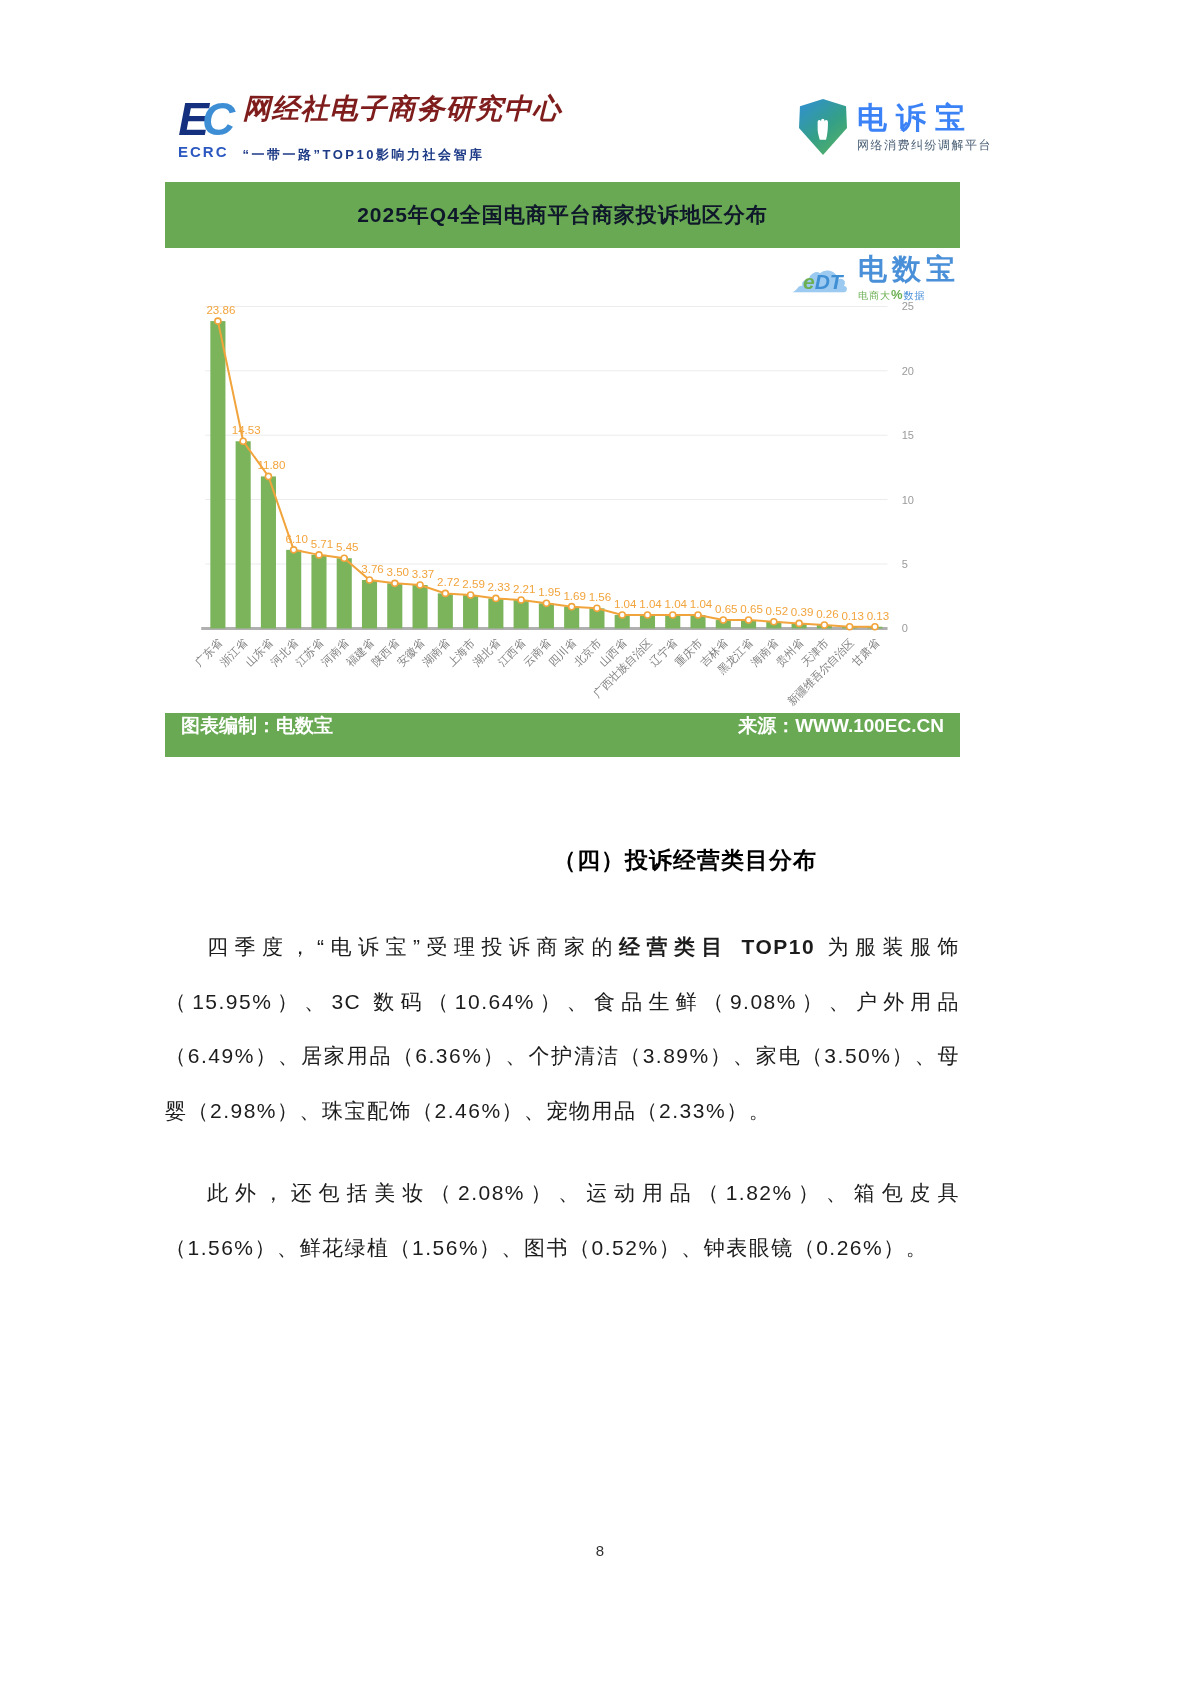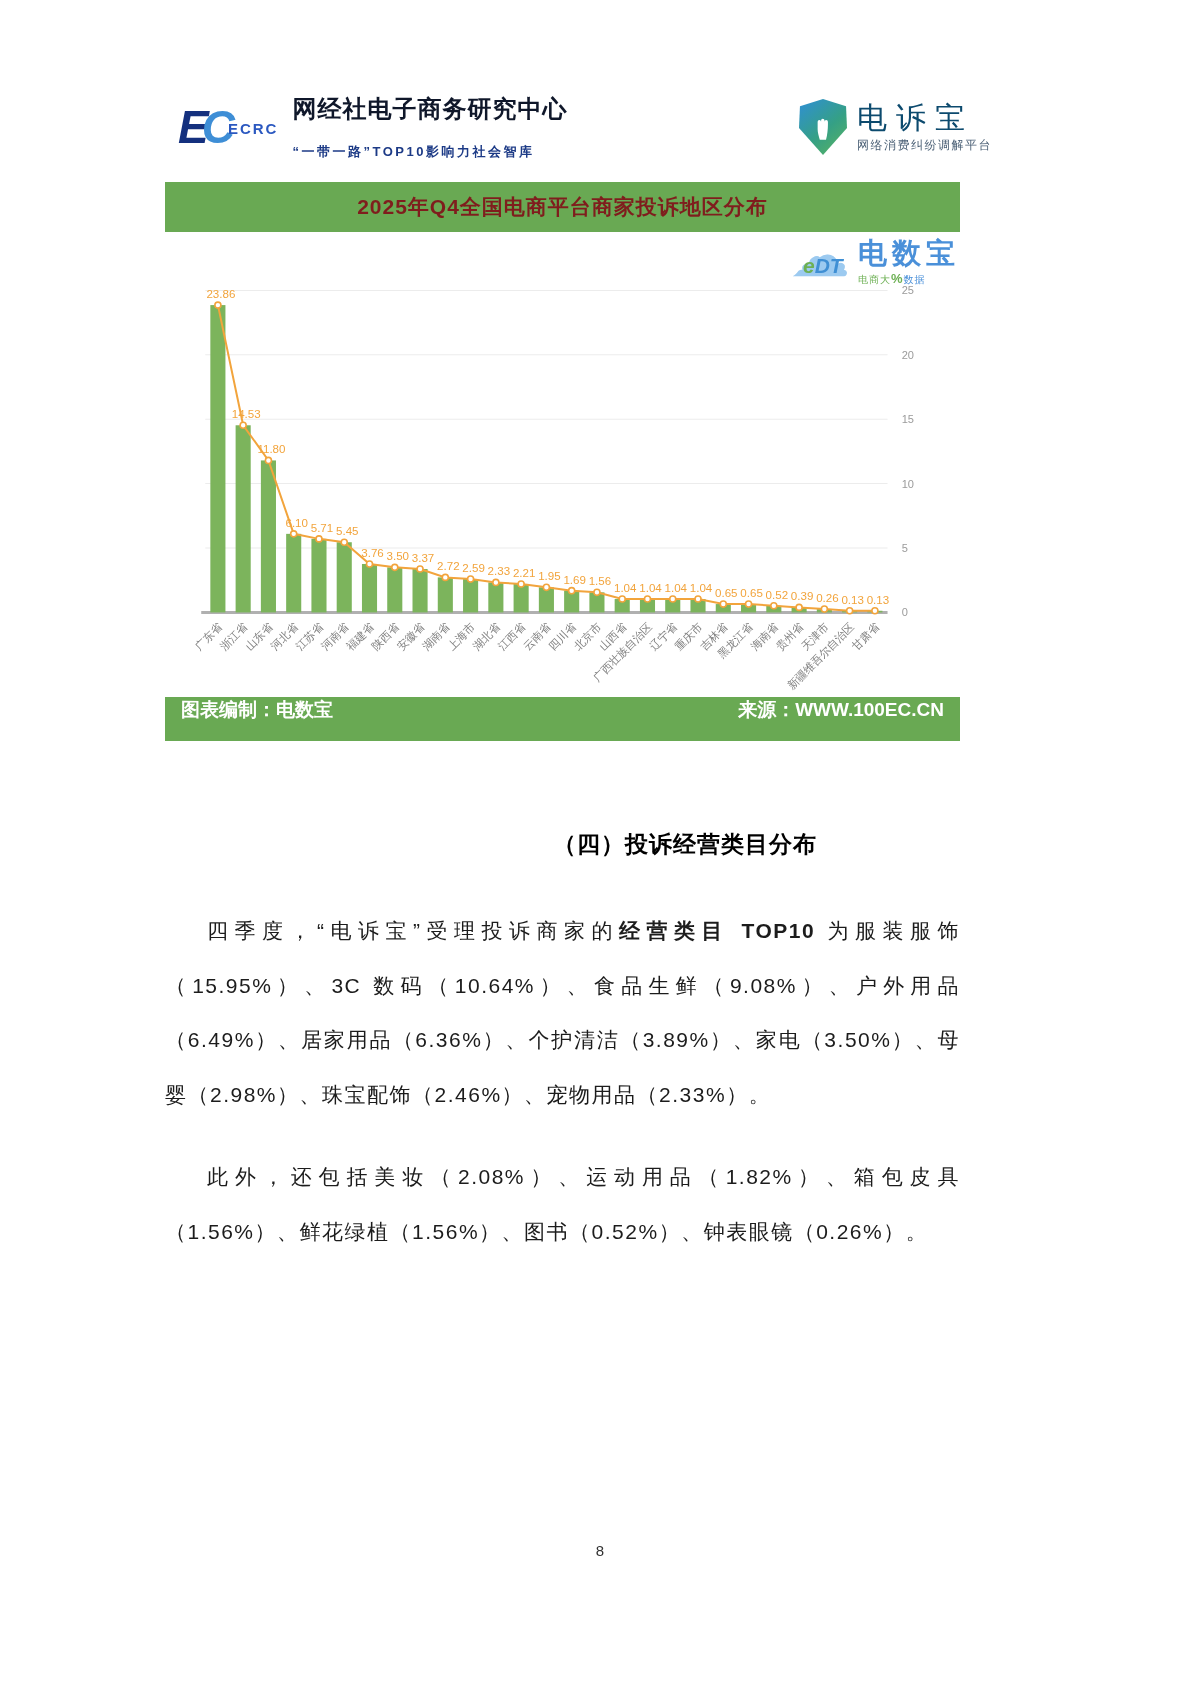--- a/index.html
+++ b/index.html
@@ -3,41 +3,41 @@
 <meta charset="utf-8">
 <style>
   html,body{margin:0;padding:0;background:#ffffff;}
   .page{position:relative;width:1200px;height:1698px;background:#fff;overflow:hidden;
         font-family:"Liberation Sans",sans-serif;color:#1c1c1c;}
 
   
   .header{display:flex;justify-content:space-between;align-items:center;
           margin:86px 208px 0 178px;height:82px;}
   .logo-left{display:flex;align-items:center;}
-  .ec-block{display:flex;flex-direction:row;align-items:center;line-height:1;}
+  .ec-block{display:flex;flex-direction:column;align-items:center;line-height:1;}
   .ec-mark{font-style:italic;font-weight:800;font-size:46px;letter-spacing:-7px;}
   .ec-e{color:#14307e;}
   .ec-c{color:#3e8ed6;}
   .ec-abbr{color:#2b58c0;font-weight:bold;font-size:15px;letter-spacing:2px;margin-top:2px;}
   .ecrc-text{margin-left:14px;}
-  .ecrc-title{font-size:24px;font-weight:900;color:#0f172a;letter-spacing:1px;}
+  .ecrc-title{font-size:28px;font-weight:900;color:#7f1d1d;letter-spacing:1px;font-style:italic;}
   .ecrc-sub{font-size:13px;font-weight:bold;color:#1c3a86;letter-spacing:2.5px;margin-top:18px;}
 
   .logo-right{display:flex;align-items:center;}
   .shield{width:48px;height:56px;margin-right:10px;position:relative;
           background:linear-gradient(140deg,#2f8fd6 0%,#35a085 55%,#5cb45f 100%);
           clip-path:polygon(50% 0,98% 13%,100% 52%,50% 100%,0 52%,2% 13%);
           display:flex;align-items:center;justify-content:center;}
   .etb-text{display:flex;flex-direction:column;line-height:1;}
-  .etb-title{font-size:30px;font-weight:400;color:#0c4a6e;letter-spacing:9px;}
+  .etb-title{font-size:30px;font-weight:700;color:#3b82f6;letter-spacing:9px;}
   .etb-sub{font-size:12px;color:#4a5f75;letter-spacing:1.5px;margin-top:6px;}
 
   
-  .title-bar{margin:14px 0 0 165px;width:795px;height:50px;background:#69a953;
-             color:#7f1d1d;font-size:21px;font-weight:bold;letter-spacing:1px;
+  .title-bar{margin:14px 0 0 165px;width:795px;height:66px;background:#69a953;
+             color:#0f172a;font-size:21px;font-weight:bold;letter-spacing:1px;
              display:flex;align-items:center;justify-content:center;}
   .source-bar{margin-left:165px;width:795px;height:44px;background:#69a953;
               display:flex;justify-content:space-between;align-items:flex-start;
               padding:0 16px;box-sizing:border-box;color:#fff;font-weight:bold;font-size:19px;}
 
   
   .chart-box{position:relative;margin-left:165px;width:795px;background:#fff;}
   .chart-box svg{display:block;}
   .ytick{font-size:11px;fill:#9b9b9b;}
   .xtick{font-size:11px;fill:#7f7f7f;}

